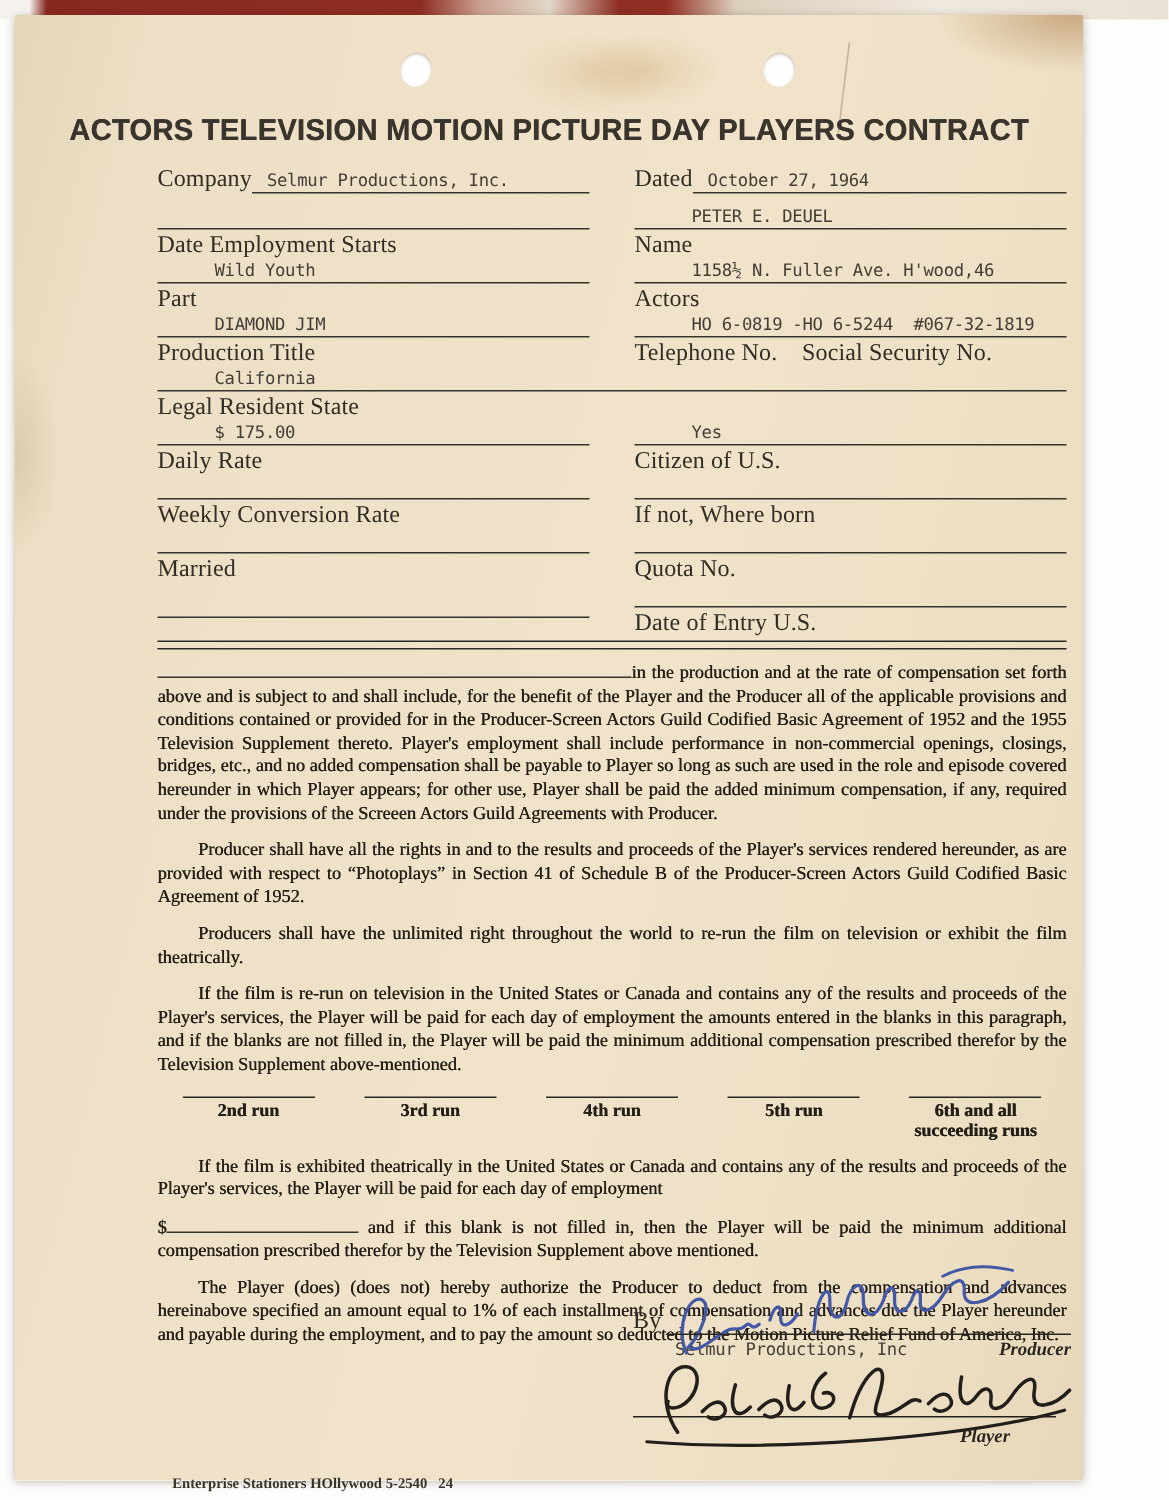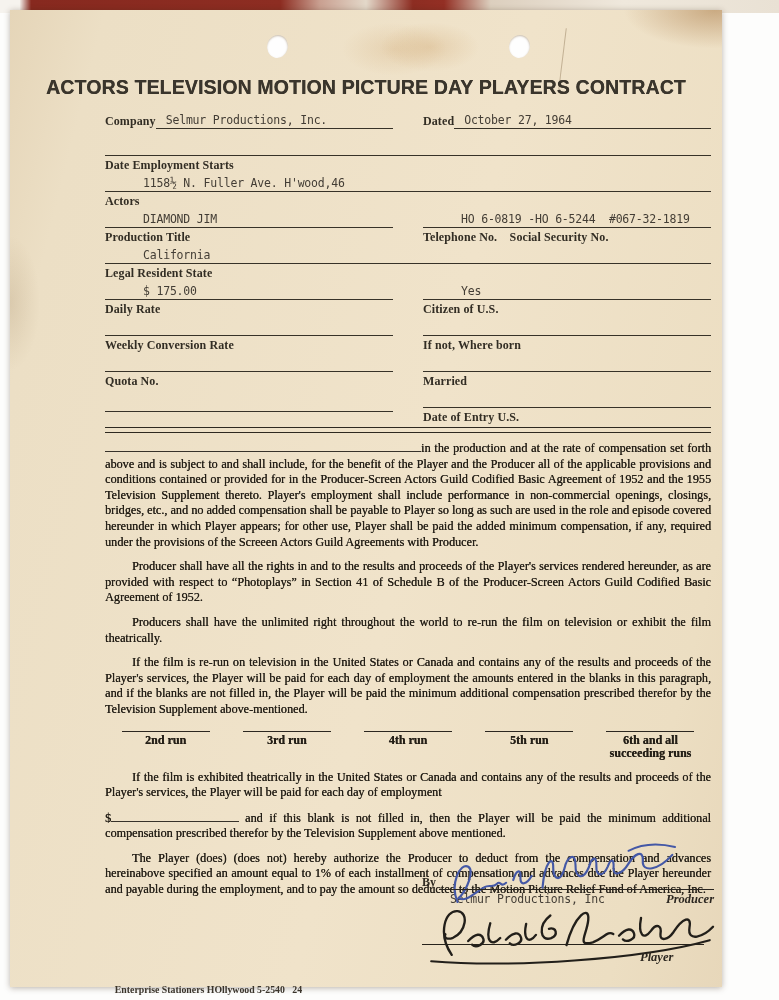--- a/index.html
+++ b/index.html
@@ -37,21 +37,21 @@
     position:absolute;left:552px;top:18px;width:1px;height:62px;
     background:rgba(110,82,48,.35);transform:rotate(7deg);
   }
   .title{
     position:absolute;left:0;right:0;top:66px;text-align:center;
     font-family:"Liberation Sans",sans-serif;font-weight:700;font-size:20px;
     letter-spacing:.2px;color:#3a352c;transform:scaleX(.97);
     text-shadow:.3px 0 0 #3a352c;
   }
   .lbl{
-    font-family:"Liberation Serif",serif;font-weight:700;font-size:12px;
+    font-family:"Liberation Serif",serif;font-weight:400;font-size:16px;
     color:#322d24;white-space:pre;letter-spacing:.1px;
   }
   .typed{
     font-family:"DejaVu Sans Mono","Liberation Mono",monospace;
     font-size:11.5px;color:#433d35;white-space:pre;letter-spacing:-.2px;
   }
   .head-row{position:absolute;left:95px;top:96px;width:606px;display:flex;gap:30px;}
   .head-field{flex:1;display:flex;align-items:flex-end;height:23px;}
   .head-field .iline{
     flex:1;border-bottom:1.4px solid #373228;display:flex;align-items:flex-end;
@@ -143,22 +143,34 @@
   </div>
 
   <div class="rows">
     <div class="frow">
       <div class="fcell">
           <div class="fline">
             <span class="typed"></span>
           </div>
           <span class="lbl flbl">Date Employment Starts</span>
         </div>
-    </div>
-    <div class="frow">
+      <div class="fcell">
+          <div class="fline">
+            <span class="typed">PETER E. DEUEL</span>
+          </div>
+          <span class="lbl flbl">Name</span>
+        </div>
+    </div>
+    <div class="frow">
+      <div class="fcell">
+          <div class="fline">
+            <span class="typed">Wild Youth</span>
+          </div>
+          <span class="lbl flbl">Part</span>
+        </div>
       <div class="fcell">
           <div class="fline">
             <span class="typed">1158½ N. Fuller Ave. H'wood,46</span>
           </div>
           <span class="lbl flbl">Actors</span>
         </div>
     </div>
     <div class="frow">
       <div class="fcell">
           <div class="fline">
@@ -207,27 +219,27 @@
             <span class="typed"></span>
           </div>
           <span class="lbl flbl">If not, Where born</span>
         </div>
     </div>
     <div class="frow">
       <div class="fcell">
           <div class="fline">
             <span class="typed"></span>
           </div>
+          <span class="lbl flbl">Married</span>
+        </div>
+      <div class="fcell">
+          <div class="fline">
+            <span class="typed"></span>
+          </div>
           <span class="lbl flbl">Quota No.</span>
-        </div>
-      <div class="fcell">
-          <div class="fline">
-            <span class="typed"></span>
-          </div>
-          <span class="lbl flbl">Married</span>
         </div>
     </div>
     <div class="frow">
       <div class="fcell">
           <div class="fline">
             <span class="typed"></span>
           </div>
         </div>
       <div class="fcell">
           <div class="fline">

